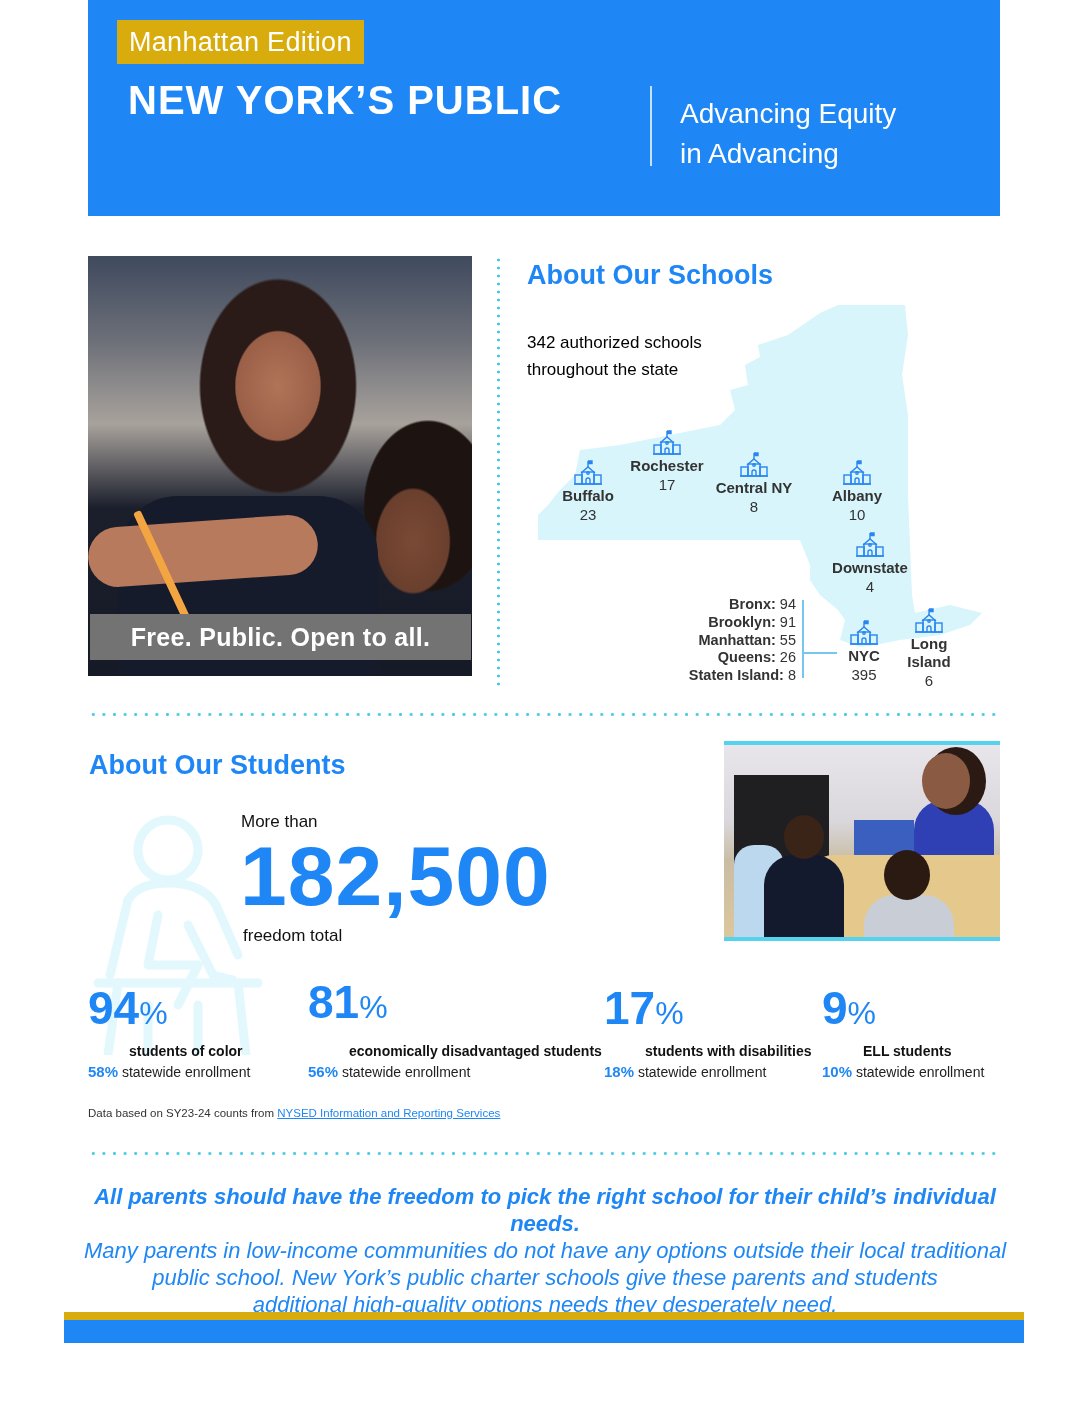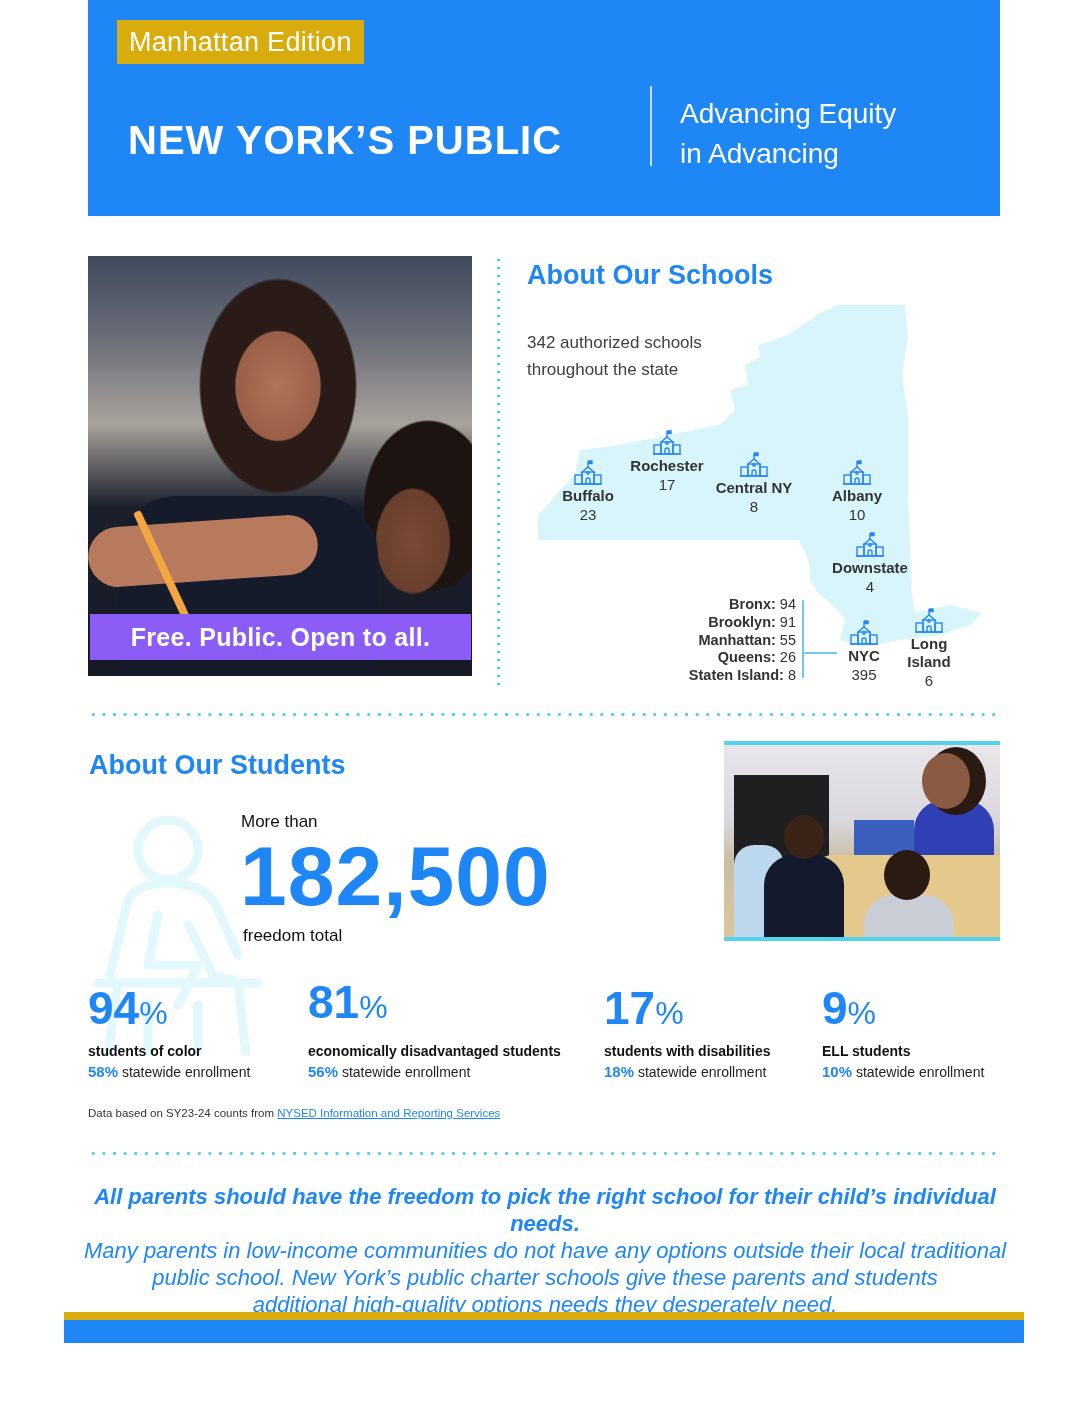--- a/index.html
+++ b/index.html
@@ -2,46 +2,46 @@
 <html><head>
 <meta charset="utf-8">
 <style>
   * { box-sizing: border-box; margin: 0; padding: 0; }
   html, body { width: 1088px; height: 1408px; background: #ffffff; overflow: hidden; }
   body { position: relative; font-family: "Liberation Sans", "DejaVu Sans", sans-serif; color: #222; }
 
   
   .header { position: absolute; left: 88px; top: 0; width: 912px; height: 216px; background: #1f87f5; }
   .edition { position: absolute; left: 117px; top: 20px; height: 44px; padding: 0 12px; background: #d9ac0e; color: #fff; font-size: 27px; line-height: 44px; letter-spacing: 0.3px; }
-  .title { position: absolute; left: 128px; top: 76px; color: #fff; font-weight: 700; font-size: 40px; line-height: 48px; letter-spacing: 1px; margin-top: 40px; }
+  .title { position: absolute; left: 128px; top: 76px; color: #fff; font-weight: 700; font-size: 40px; line-height: 48px; letter-spacing: 1px; }
   .header-divider { position: absolute; left: 650px; top: 86px; width: 2px; height: 80px; background: rgba(255,255,255,0.75); }
   .subtitle { position: absolute; left: 680px; top: 94px; color: #fff; font-size: 28px; line-height: 40px; }
 
   
   .photo1 { position: absolute; left: 88px; top: 256px; width: 384px; height: 420px; overflow: hidden;
     background:
       radial-gradient(ellipse 70px 90px at 190px 130px, #b07458 0%, #9a5f47 60%, transparent 62%),
       radial-gradient(ellipse 110px 150px at 190px 130px, #2a1b18 0%, #2a1b18 70%, transparent 72%),
       radial-gradient(ellipse 60px 85px at 325px 285px, #7a4a35 0%, #6a3f2d 60%, transparent 63%),
       radial-gradient(ellipse 90px 120px at 340px 250px, #1d1412 0%, #1d1412 70%, transparent 72%),
       linear-gradient(180deg, #3f4a5e 0%, #6c6f78 20%, #a8a29c 40%, #1b1f2c 60%, #161a26 100%);
   }
   .photo1 .shirt { position: absolute; left: 30px; top: 240px; width: 260px; height: 180px; background: #151b2b; border-radius: 60px 60px 0 0; }
   .photo1 .arm { position: absolute; left: 0; top: 265px; width: 230px; height: 60px; background: #b77a5d; border-radius: 30px; transform: rotate(-4deg); }
   .photo1 .pencil { position: absolute; left: 70px; top: 250px; width: 8px; height: 120px; background: #f2a541; transform: rotate(-25deg); border-radius: 3px; }
-  .tagline { position: absolute; left: 90px; top: 614px; width: 381px; height: 46px; background: #8b5cf6; color: #fff; font-weight: 700; font-size: 25px; line-height: 46px; text-align: center; letter-spacing: 0.3px; }
+  .tagline { position: absolute; left: 90px; top: 614px; width: 381px; height: 46px; background: #737373; color: #fff; font-weight: 700; font-size: 25px; line-height: 46px; text-align: center; letter-spacing: 0.3px; }
 
   
   .vdots { position: absolute; left: 497px; top: 256px; width: 3px; height: 432px;
     background-image: radial-gradient(circle, #49cbe6 1.3px, transparent 1.6px); background-size: 3px 8px; }
 
   
   .schools-title { position: absolute; left: 527px; top: 260px; font-size: 27px; font-weight: 700; color: #1f87f5; }
   .map-svg { position: absolute; left: 520px; top: 295px; width: 480px; height: 400px; }
-  .schools-sub { position: absolute; left: 527px; top: 329px; font-size: 17px; line-height: 27px; color: #404040; }
+  .schools-sub { position: absolute; left: 527px; top: 329px; font-size: 17px; line-height: 27px; color: #000000; }
 
   .region { position: absolute; text-align: center; font-size: 15px; color: #333; }
   .region .icon { display: block; margin: 0 auto 2px auto; width: 30px; height: 25px; }
   .region .name { display: block; font-weight: 700; line-height: 18px; }
   .region .count { display: block; line-height: 20px; }
 
   .boroughs { position: absolute; left: 660px; top: 596px; width: 136px; text-align: right; font-size: 14.5px; line-height: 17.8px; color: #333; }
   .boroughs b { font-weight: 700; }
   .bracket-v { position: absolute; left: 802px; top: 600px; width: 2px; height: 78px; background: #75c7ee; }
   .bracket-h { position: absolute; left: 803px; top: 652px; width: 34px; height: 2px; background: #75c7ee; }
@@ -67,21 +67,21 @@
   .photo2 .kid1 { position: absolute; left: 40px; top: 110px; width: 80px; height: 90px; background: #141a2e; border-radius: 30px 30px 0 0; }
   .photo2 .kid1-head { position: absolute; left: 60px; top: 70px; width: 40px; height: 44px; background: #3a2418; border-radius: 50%; }
   .photo2 .kid2 { position: absolute; left: 140px; top: 150px; width: 90px; height: 60px; background: #c9cdd6; border-radius: 30px 30px 0 0; }
   .photo2 .kid2-head { position: absolute; left: 160px; top: 105px; width: 46px; height: 50px; background: #2a1a12; border-radius: 50%; }
   .photo2 .kid0 { position: absolute; left: 10px; top: 100px; width: 50px; height: 100px; background: #bcd8ef; border-radius: 20px 20px 0 0; }
 
   
   .stat { position: absolute; top: 980px; }
   .stat .pct { font-size: 46px; font-weight: 700; color: #1f87f5; line-height: 56px; }
   .stat .pct .sign { font-size: 32px; font-weight: 400; }
-  .stat .label { font-size: 14px; font-weight: 700; color: #111; margin-top: 2px; white-space: nowrap; }
+  .stat .label { font-size: 14px; font-weight: 700; color: #111; margin-top: 2px; white-space: nowrap; margin-left: 41px; }
   .stat .state { font-size: 14px; color: #222; margin-top: 4px; white-space: nowrap; }
   .stat .state .sp { color: #1f87f5; font-weight: 700; font-size: 15px; }
 
   .source { position: absolute; left: 88px; top: 1107px; font-size: 11.5px; color: #333; }
   .source a { color: #1f87f5; text-decoration: underline; }
 
   
   .quote { position: absolute; left: 80px; top: 1183px; width: 930px; text-align: center; font-style: italic; color: #1f87f5; font-size: 22px; line-height: 27px; }
   .quote .lead { font-weight: 700; }
 

